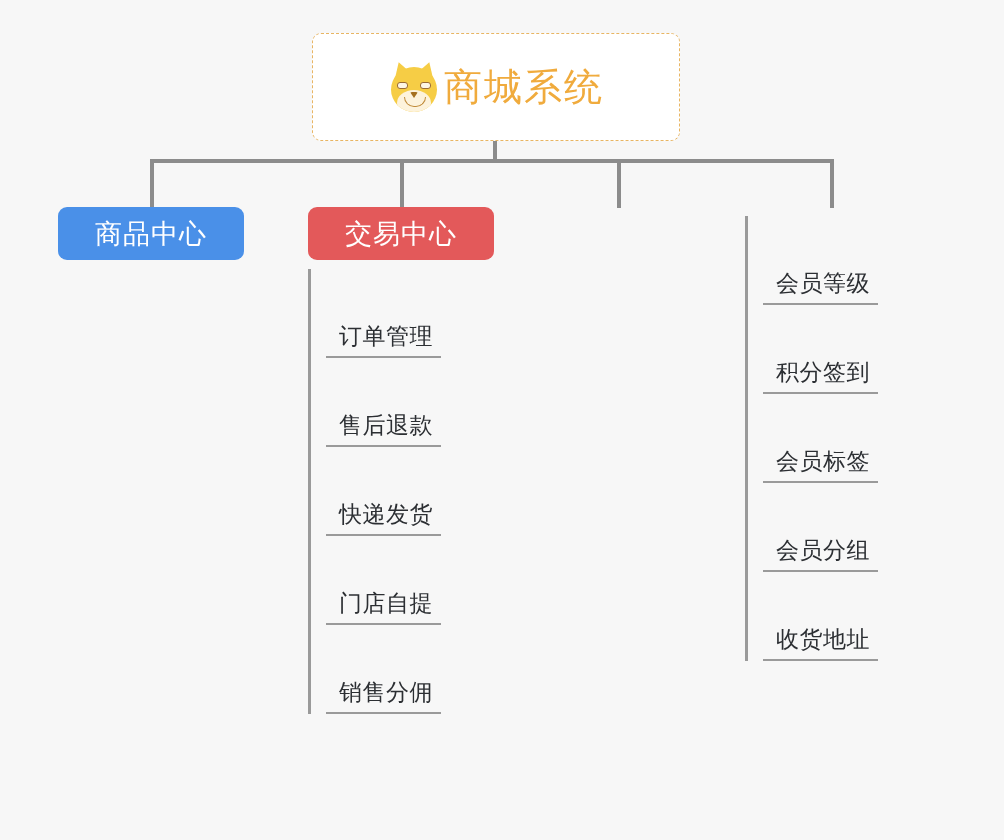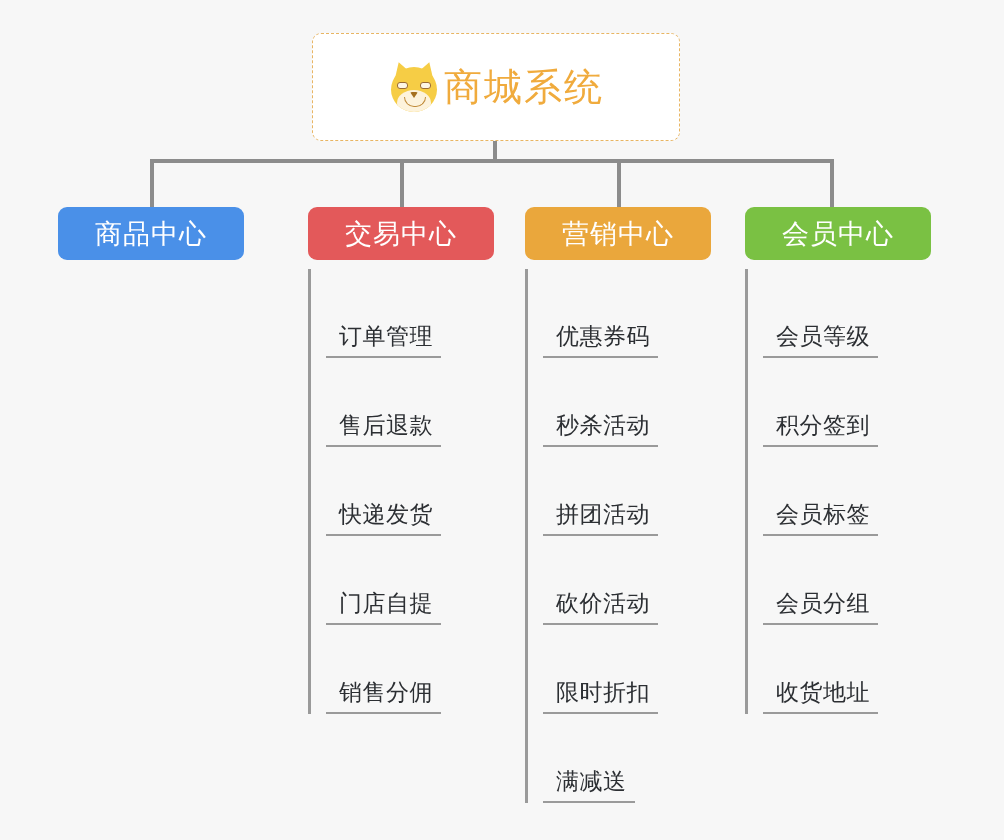--- a/index.html
+++ b/index.html
@@ -225,58 +225,34 @@
         </div>
       <div class="leaf">
           <span class="leaf-label">门店自提</span>
         </div>
       <div class="leaf">
           <span class="leaf-label">销售分佣</span>
         </div>
     </div>
   </div>
 
-  <div class="branch" id="branch-2" style="left: 525px; width: 186px;">
-    <div class="branch-header" style="background: rgb(234, 167, 60); width: 186px;">营销中心</div>
+
+  <div class="branch" id="branch-3" style="left: 745px; width: 186px;">
     <div class="branch-items">
       <div class="leaf">
-          <span class="leaf-label">优惠券码</span>
-        </div>
-      <div class="leaf">
-          <span class="leaf-label">秒杀活动</span>
-        </div>
-      <div class="leaf">
-          <span class="leaf-label">拼团活动</span>
-        </div>
-      <div class="leaf">
-          <span class="leaf-label">砍价活动</span>
-        </div>
-      <div class="leaf">
-          <span class="leaf-label">限时折扣</span>
-        </div>
-      <div class="leaf">
-          <span class="leaf-label">满减送</span>
+          <span class="leaf-label">会员等级</span>
+        </div>
+      <div class="leaf">
+          <span class="leaf-label">积分签到</span>
+        </div>
+      <div class="leaf">
+          <span class="leaf-label">会员标签</span>
+        </div>
+      <div class="leaf">
+          <span class="leaf-label">会员分组</span>
+        </div>
+      <div class="leaf">
+          <span class="leaf-label">收货地址</span>
         </div>
     </div>
   </div>
 
-  <div class="branch" id="branch-3" style="left: 745px; width: 186px;">
-    <div class="branch-header" style="background: rgb(122, 193, 67); width: 186px;">会员中心</div>
-    <div class="branch-items">
-      <div class="leaf">
-          <span class="leaf-label">会员等级</span>
-        </div>
-      <div class="leaf">
-          <span class="leaf-label">积分签到</span>
-        </div>
-      <div class="leaf">
-          <span class="leaf-label">会员标签</span>
-        </div>
-      <div class="leaf">
-          <span class="leaf-label">会员分组</span>
-        </div>
-      <div class="leaf">
-          <span class="leaf-label">收货地址</span>
-        </div>
-    </div>
-  </div>
-
 </div>
 
 </body></html>

